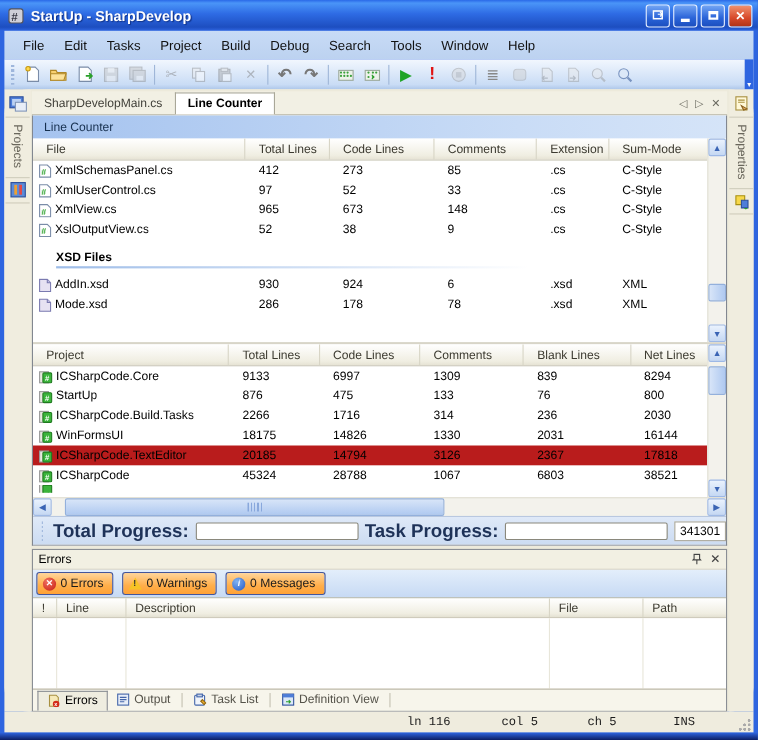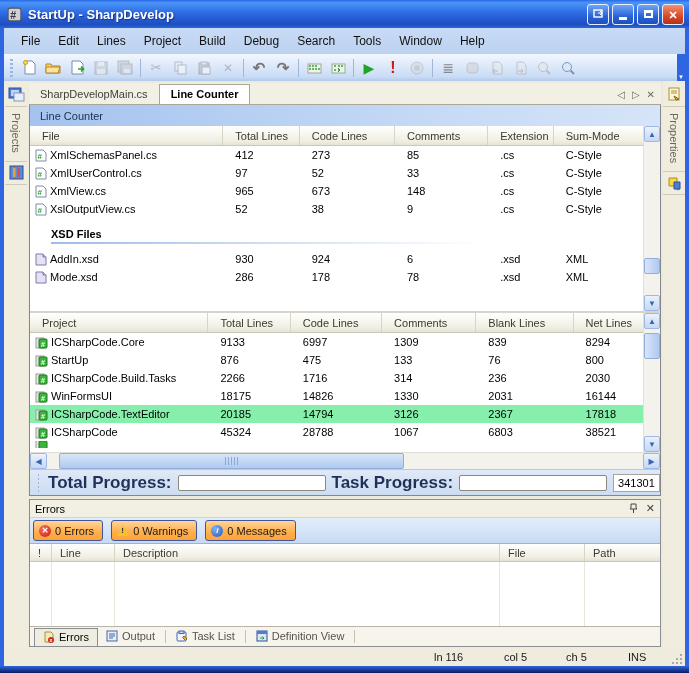--- a/index.html
+++ b/index.html
@@ -62,21 +62,21 @@
 
   
   .doc{ flex:1; border:1px solid #828790; border-top:none; background:#fff; display:flex; flex-direction:column; min-height:0; }
   .lchead{ height:21px; background:linear-gradient(90deg,#A5C3EF,#C9DCF6 70%,#D5E4F8); display:flex; align-items:center; padding-left:10px; font-size:11px; color:#17304F; flex:none; }
 
   .tpanel{ display:flex; min-height:0; border-bottom:2px solid #D8D5C8; }
   .tpanel .cols{ flex:1; min-width:0; display:flex; flex-direction:column; }
   .thead{ height:20px; display:flex; background:linear-gradient(180deg,#FFFFFF,#F0EEE2 80%,#E6E3D4); border-bottom:1px solid #CBC8B8; flex:none; }
   .th{ font-size:11px; color:#3C3A30; display:flex; align-items:center; padding-left:12px; border-right:1px solid #D8D5C6; }
   .trow{ height:18px; display:flex; align-items:center; font-size:11px; color:#000; }
-  .trow.hl{ background:#86efac; }
+  .trow.hl{ background:#b91c1c; }
   .td{ padding-left:12px; overflow:hidden; white-space:nowrap; }
   .fcell{ display:flex; align-items:center; padding-left:5px; gap:3px; }
   .groupname{ font-weight:bold; font-size:11px; color:#000; padding:10px 0 2px 21px; }
   .groupline{ height:2px; margin-left:21px; width:430px; background:linear-gradient(90deg,#9DBCE8,rgba(157,188,232,0)); margin-bottom:6px; }
   .cliprow{ height:7px; overflow:hidden; flex:none; }
 
   
   .c1-0{width:195px;} .c1-1{width:77px;} .c1-2{width:96px;} .c1-3{width:94px;} .c1-4{width:66px;} .c1-5{width:90px; border-right:none;}
   
   .c2-0{width:180px;} .c2-1{width:83px;} .c2-2{width:92px;} .c2-3{width:95px;} .c2-4{width:98px;} .c2-5{width:70px; border-right:none;}
@@ -118,21 +118,21 @@
   .ethead .th{ padding-left:8px; }
   .ebody{ flex:1; background:#fff; display:flex; }
   .ecol{ border-right:1px solid #E8E6DA; height:100%; }
   .e0{width:22px;} .e1{width:63px;} .e2{width:385px;} .e3{width:85px;} .e4{flex:1; border-right:none;}
   .etabs{ height:20px; background:#F7F5EB; border-top:1px solid #B8B5A6; display:flex; align-items:center; padding-left:4px; font-size:11px; color:#55534A; }
   .etab{ display:flex; align-items:center; gap:4px; padding:2px 8px 3px; }
   .etab.active{ background:#EFEDE0; border:1px solid #8A8E94; border-bottom:none; color:#000; }
   .etabsep{ width:1px; height:13px; background:#C4C1B2; margin:0 2px; }
 
   
-  .statusbar{ height:19px; background:#EFECDE; display:flex; align-items:center; justify-content:flex-end; font-size:11px; color:#1A1A1A; gap:0; }
+  .statusbar{ height:19px; background:#EFECDE; display:flex; align-items:center; justify-content:flex-end; font-size:11px; color:#1A1A1A; gap:16px;font-family:Liberation Mono, monospace; }
   .sfield{ width:62px; text-align:left; padding-left:10px; }
   .sgrip{ width:14px; height:14px; margin:4px 1px 0 4px;
      background:radial-gradient(circle at 11px 3px,#AAA 1.2px,transparent 1.5px),
                 radial-gradient(circle at 7px 7px,#AAA 1.2px,transparent 1.5px),
                 radial-gradient(circle at 11px 7px,#AAA 1.2px,transparent 1.5px),
                 radial-gradient(circle at 3px 11px,#AAA 1.2px,transparent 1.5px),
                 radial-gradient(circle at 7px 11px,#AAA 1.2px,transparent 1.5px),
                 radial-gradient(circle at 11px 11px,#AAA 1.2px,transparent 1.5px); }
 </style>
 </head>
@@ -161,21 +161,21 @@
     <div class="winbtn close">
         <span class="glyph-x"></span>
       </div>
   </div>
 
   <div class="frame">
 
     <div class="menubar">
       <span class="menuitem">File</span>
       <span class="menuitem">Edit</span>
-      <span class="menuitem">Lines</span>
+      <span class="menuitem">Tasks</span>
       <span class="menuitem">Project</span>
       <span class="menuitem">Build</span>
       <span class="menuitem">Debug</span>
       <span class="menuitem">Search</span>
       <span class="menuitem">Tools</span>
       <span class="menuitem">Window</span>
       <span class="menuitem">Help</span>
     </div>
 
     <div class="toolbar">

